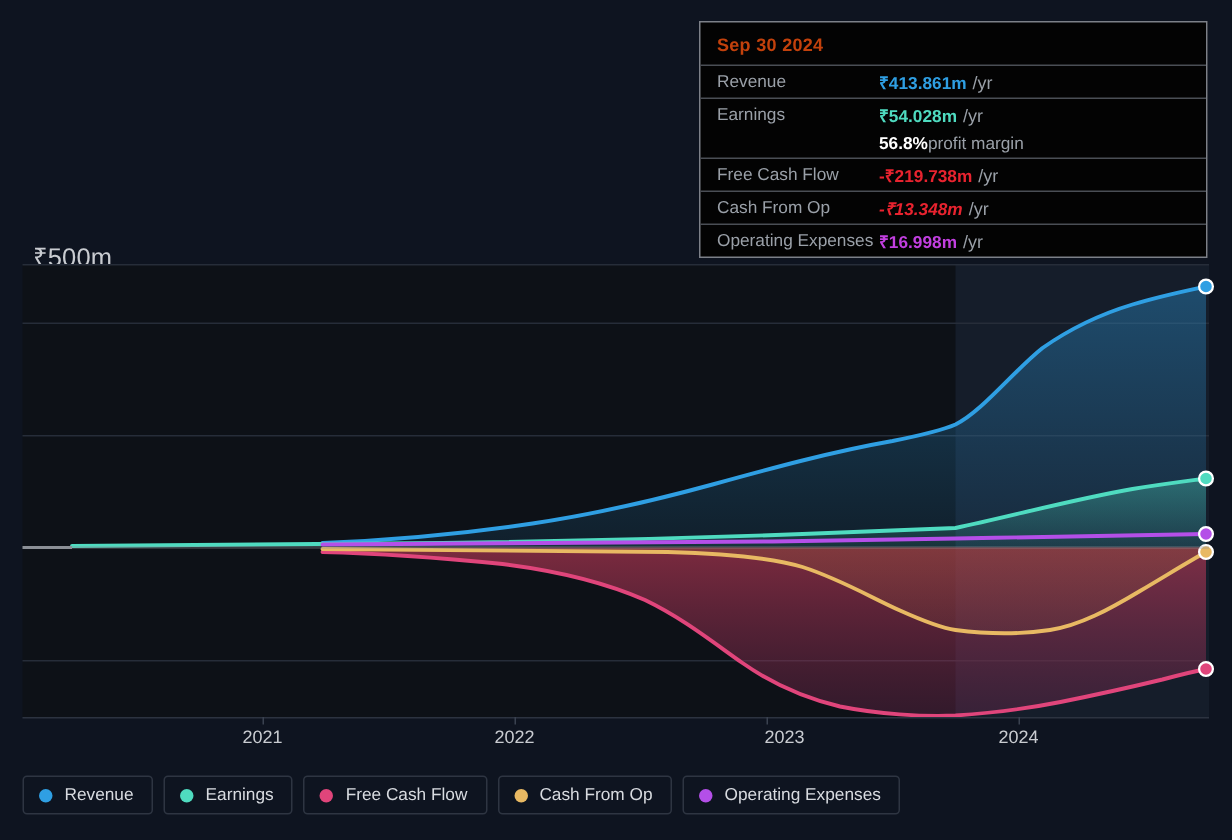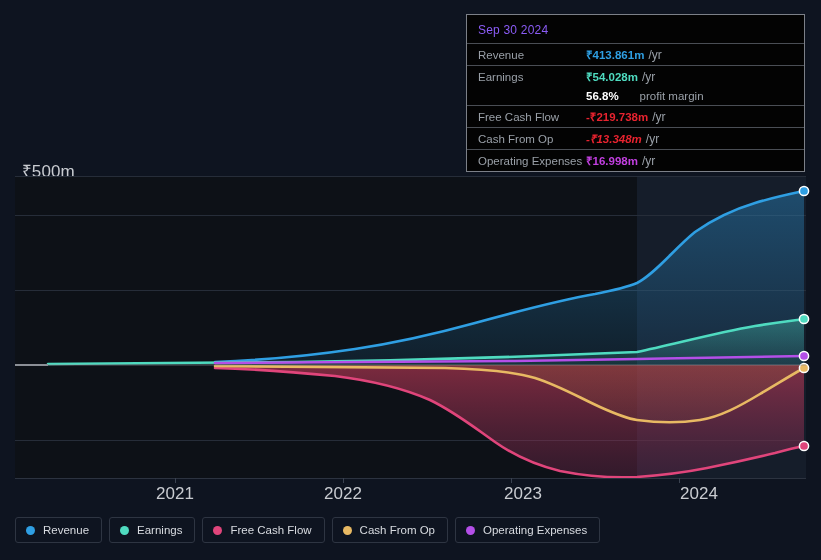--- a/index.html
+++ b/index.html
@@ -74,21 +74,21 @@
     position: absolute;
     left: 15px;
     top: 478px;
     width: 791px;
     height: 1px;
     background: #2c3340;
   }
   .xlabel {
     position: absolute;
     top: 484px;
-    font-size: 17px;
+    font-size: 12px;
     color: #c9ccd1;
     transform: translateX(-50%);
     white-space: nowrap;
   }
   .xtick {
     position: absolute;
     top: 478px;
     width: 1px;
     height: 5px;
     background: #3a4250;
@@ -99,22 +99,22 @@
     left: 466px;
     top: 14px;
     width: 339px;
     background: #030303;
     border: 1px solid #7c8088;
     box-sizing: border-box;
     padding: 0;
   }
   .tt-title {
     font-size: 12px;
-    font-weight: normal;
-    color: #8b5cf6;
+    font-weight: bold;
+    color: #c2410c;
     padding: 8px 2px 6px 11px;
     letter-spacing: .2px;
   }
   .tt-row {
     display: flex;
     align-items: center;
     border-top: 1px solid #4a4e55;
     padding: 3px 11px;
     min-height: 16px;
     box-sizing: border-box;
@@ -134,21 +134,21 @@
   }
   .tt-unit {
     font-size: 12px;
     color: #9aa0a8;
     margin-left: 4px;
     white-space: nowrap;
   }
   .tt-margin-text {
     font-size: 11.5px;
     color: #9aa0a8;
-    margin-left: 21px;
+    margin-left: 0;
   }
   .tt-margin-val {
     font-size: 11.5px;
     font-weight: bold;
     color: #ffffff;
   }
   
   .legend {
     position: absolute;
     left: 15px;
@@ -262,21 +262,21 @@
   </div>
 
   <div class="xaxis-line"></div>
   <div class="xtick" style="left:175px;"></div>
   <div class="xtick" style="left:343px;"></div>
   <div class="xtick" style="left:511px;"></div>
   <div class="xtick" style="left:679px;"></div>
   <div class="xlabel" style="left:175px;">2021</div>
   <div class="xlabel" style="left:343px;">2022</div>
   <div class="xlabel" style="left:483px;margin-left:40px;">2023</div>
-  <div class="xlabel" style="left:699px;">2024</div>
+  <div class="xlabel" style="left:679px;">2024</div>
 
   <div class="tooltip">
     <div class="tt-title">Sep 30 2024</div>
 
     <div class="tt-row">
       <span class="tt-label">Revenue</span>
       <span class="tt-value" style="color:#2f9fe3;">₹413.861m</span>
       <span class="tt-unit">/yr</span>
     </div>
 

